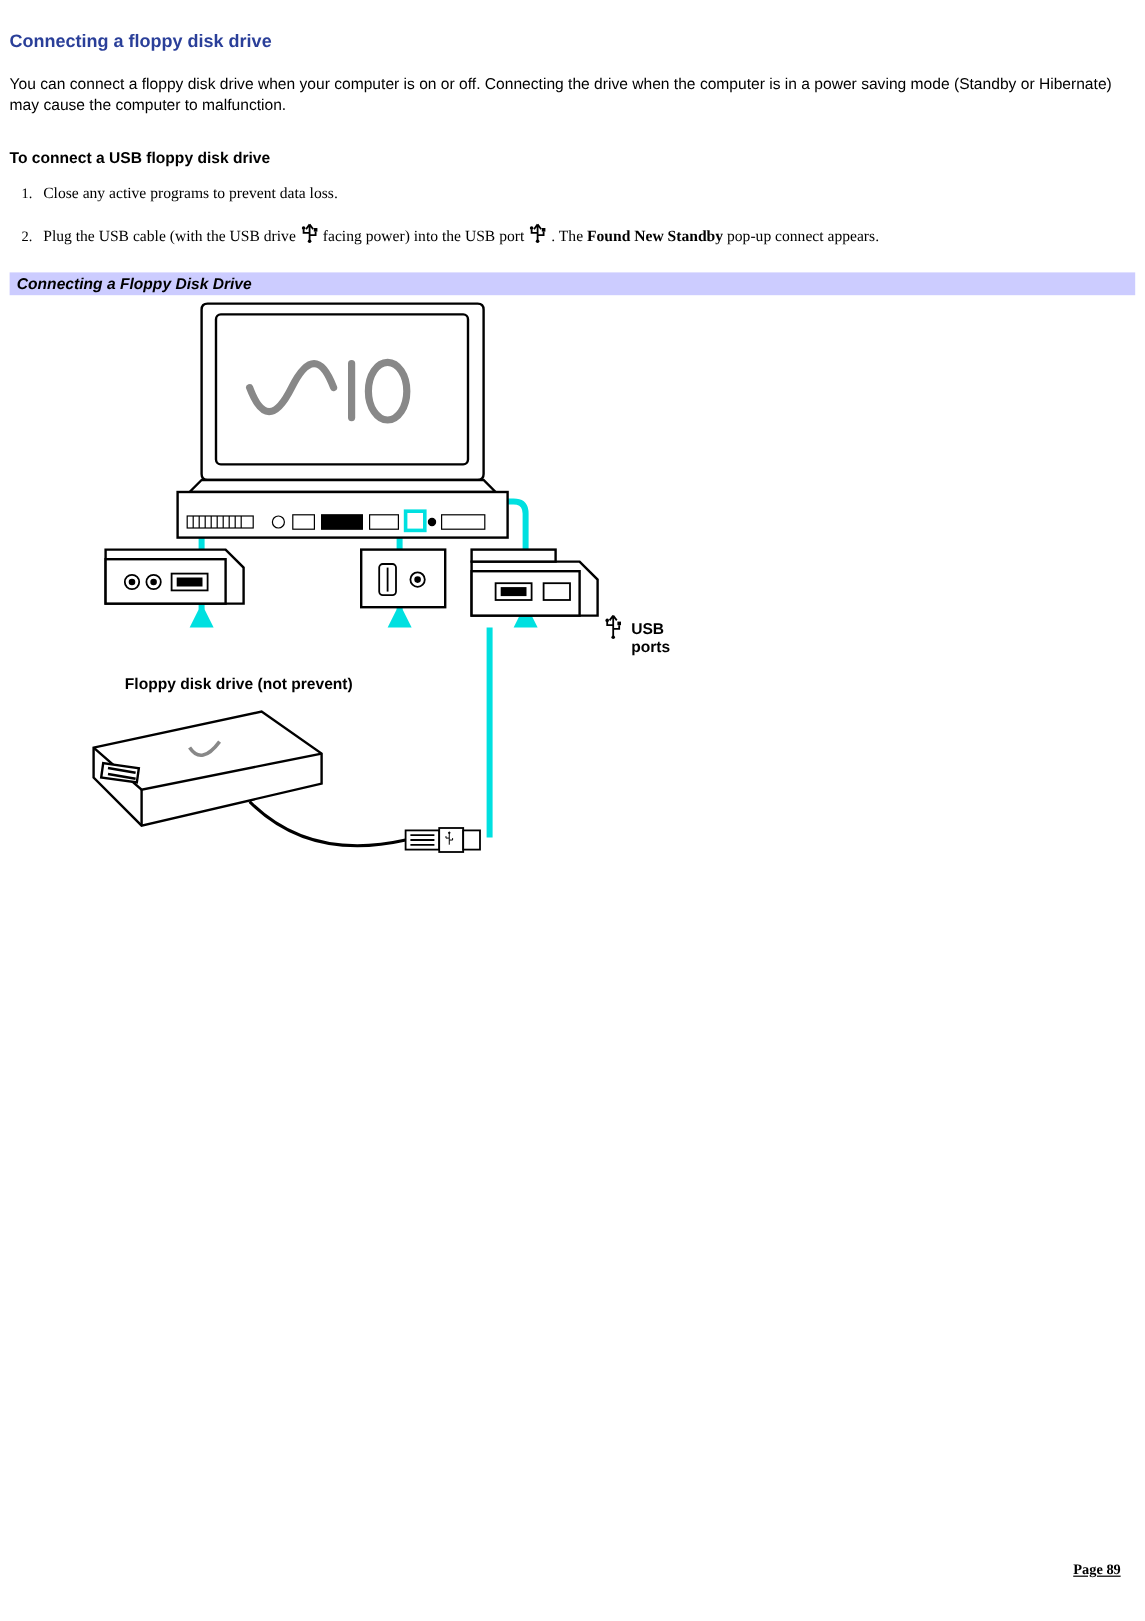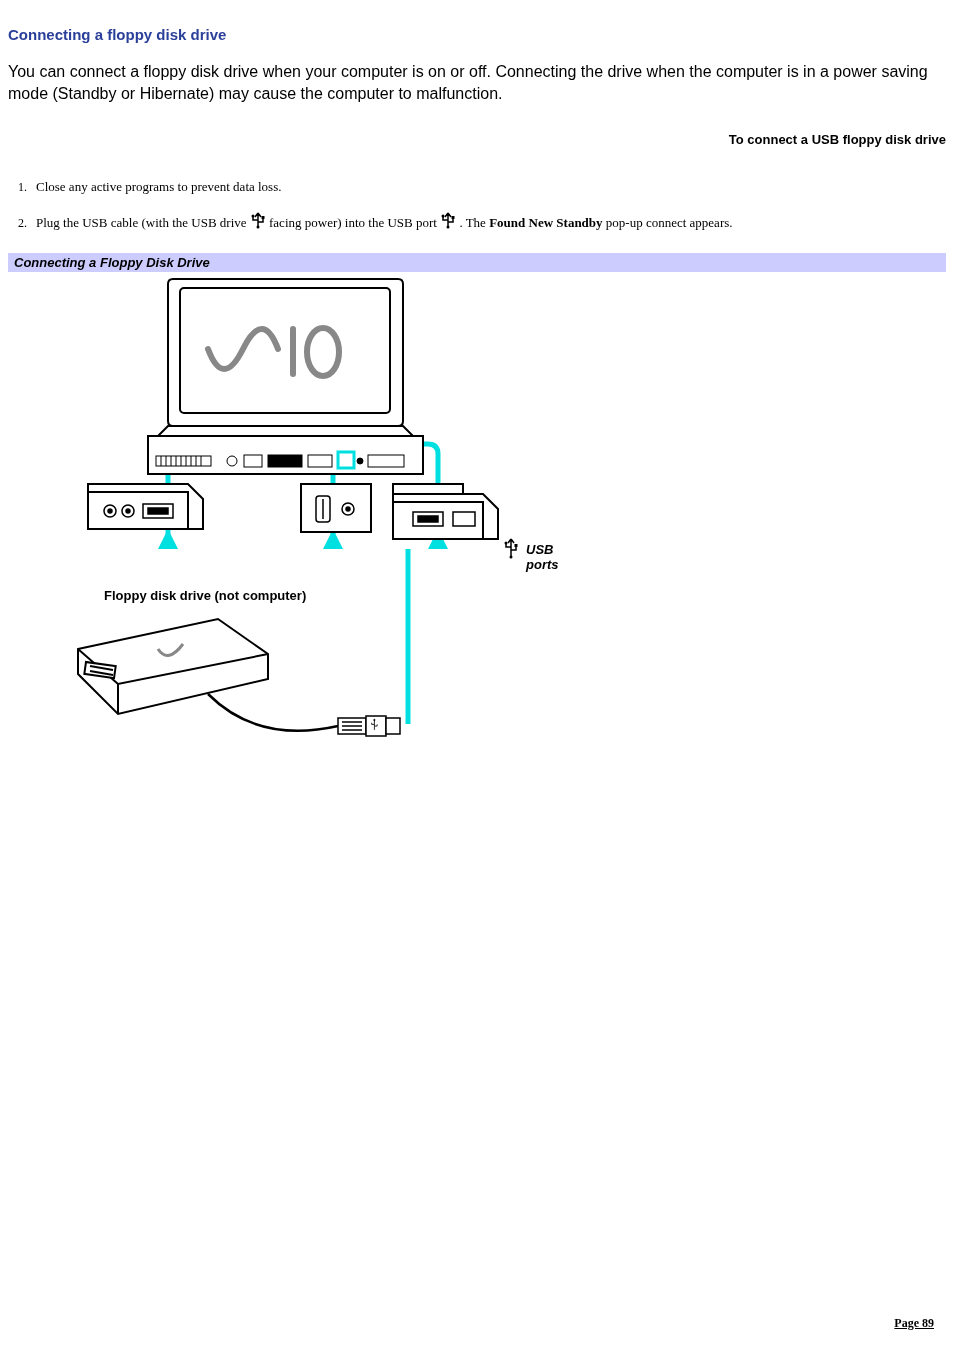--- a/index.html
+++ b/index.html
@@ -12,29 +12,28 @@
     box-sizing: border-box;
   }
   .heading {
     color: #2a3f99;
     font-weight: bold;
     font-size: 15px;
     margin-bottom: 18px;
     margin-top: 18px;
   }
   .body-text {
-    font-size: 16px;
+    font-size: 13px;
     line-height: 1.35;
     margin-bottom: 28px;
   }
   .subheading {
     font-weight: bold;
     font-size: 13px;
-    margin-bottom: 32px;
-    text-align: right;
+    margin-bottom: 14px;
   }
   ol.steps {
     margin: 0 0 0 22px;
     padding: 0;
   }
   ol.steps > li {
     font-family: Georgia, 'Times New Roman', serif;
     font-size: 12px;
     margin-bottom: 18px;
     padding-left: 6px;
@@ -68,21 +67,21 @@
     font-size: 13px;
   }
   .usb-icon {
     display: inline-block;
     vertical-align: middle;
     position: relative;
     top: -2px;
   }
   .page-number {
     position: fixed;
-    bottom: 20px;
+    bottom: 35px;
     right: 20px;
     font-family: Georgia, 'Times New Roman', serif;
     font-weight: bold;
     font-size: 12px;
     text-decoration: underline;
   }
 </style>
 </head>
 <body>
 
@@ -246,17 +245,17 @@
       <line x1="334" y1="452" x2="354" y2="452"></line>
       <line x1="334" y1="456" x2="354" y2="456"></line>
 
       <g transform="translate(362,446) scale(0.55)">
         <path d="M8 0 L8 18 M8 8 L3 8 L3 5 M8 11 L13 11 L13 8" stroke="#000" stroke-width="1.5" fill="none"></path>
         <circle cx="8" cy="0" r="1.2" fill="#000"></circle>
       </g>
     </g>
   </svg>
 
-  <div class="diagram-label" style="left:518px; top:268px;font-style:italic;">USB ports</div>
-  <div class="diagram-label" style="left:96px; top:314px;">Floppy disk drive (not computer)</div>
+  <div class="diagram-label" style="left:518px; top:268px;">USB ports</div>
+  <div class="diagram-label" style="left:96px; top:314px;">Floppy disk drive (not prevent)</div>
 </div>
 
 <div class="page-number">Page 89</div>
 
 </body></html>

